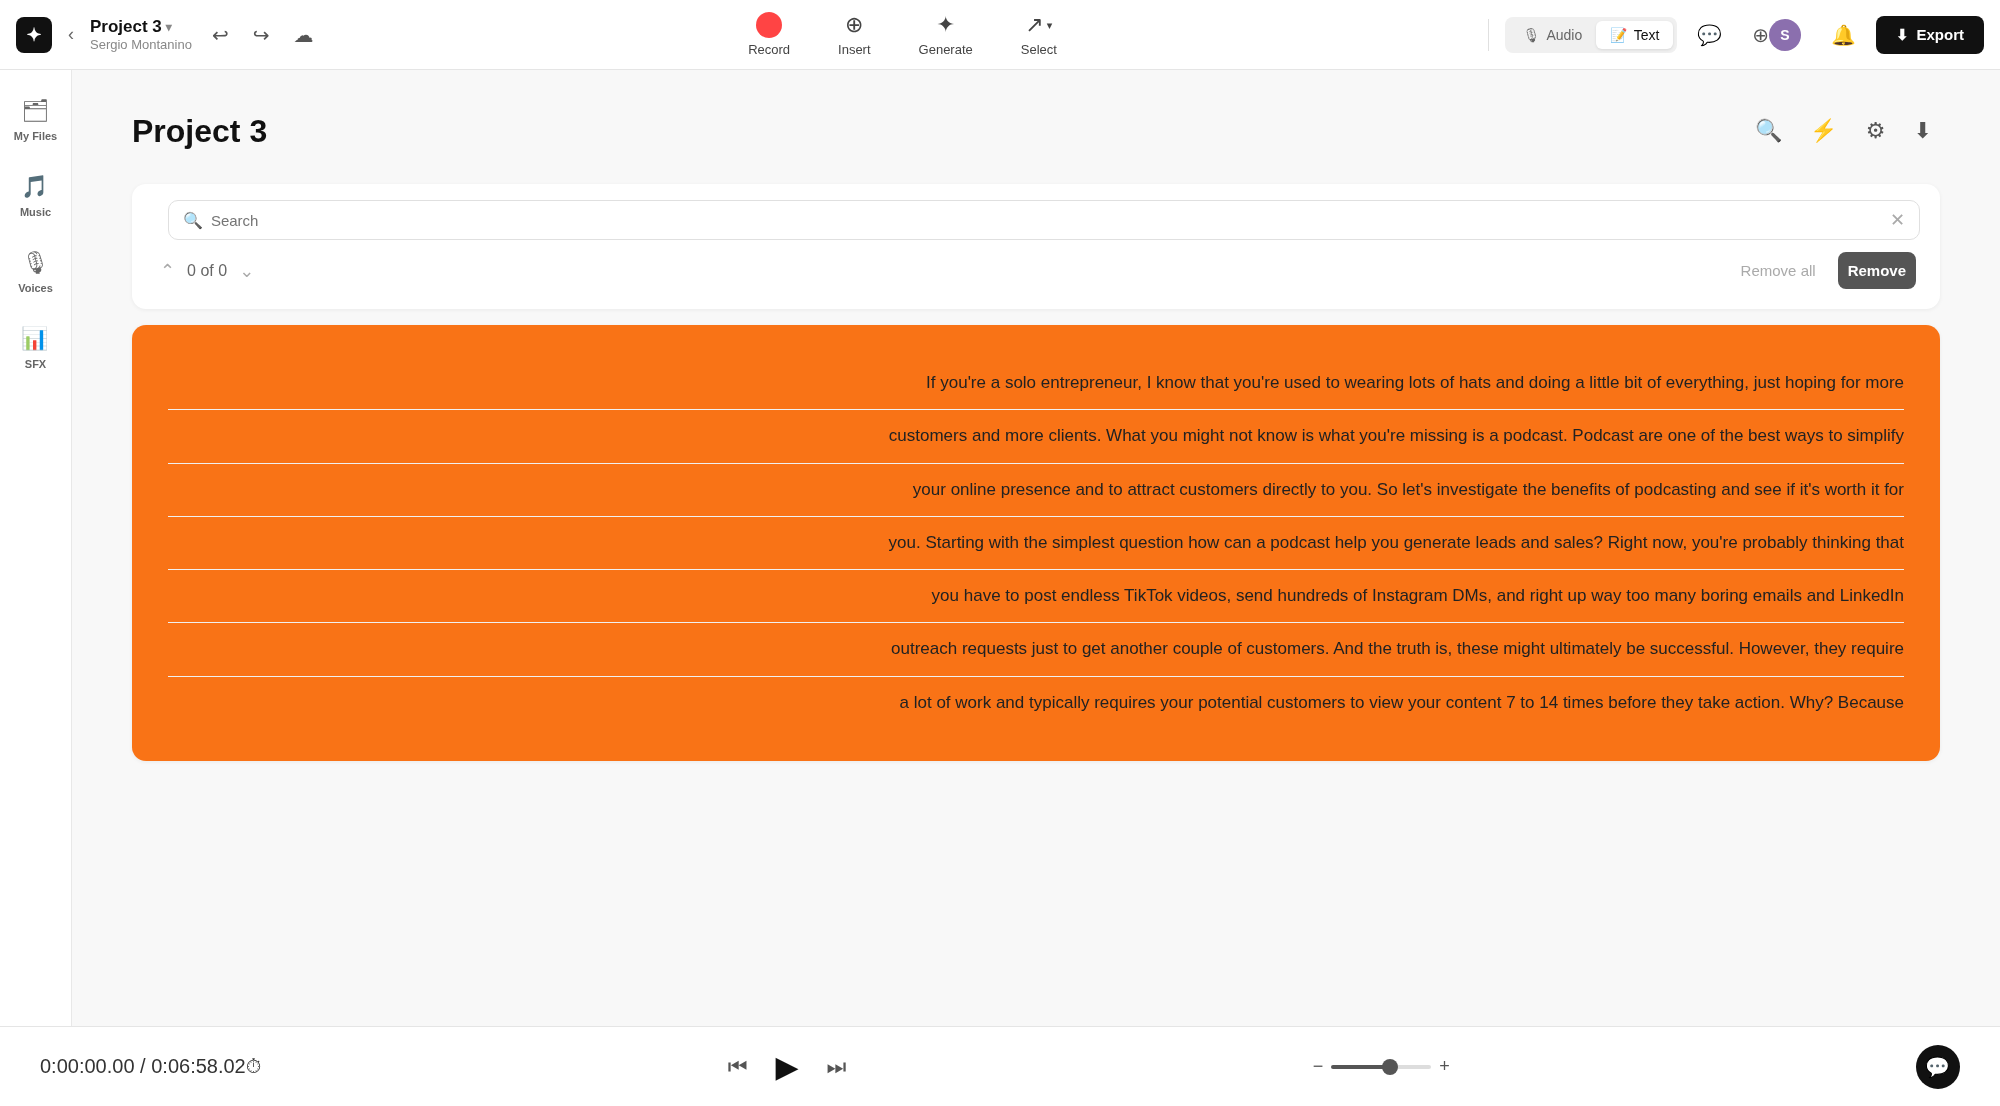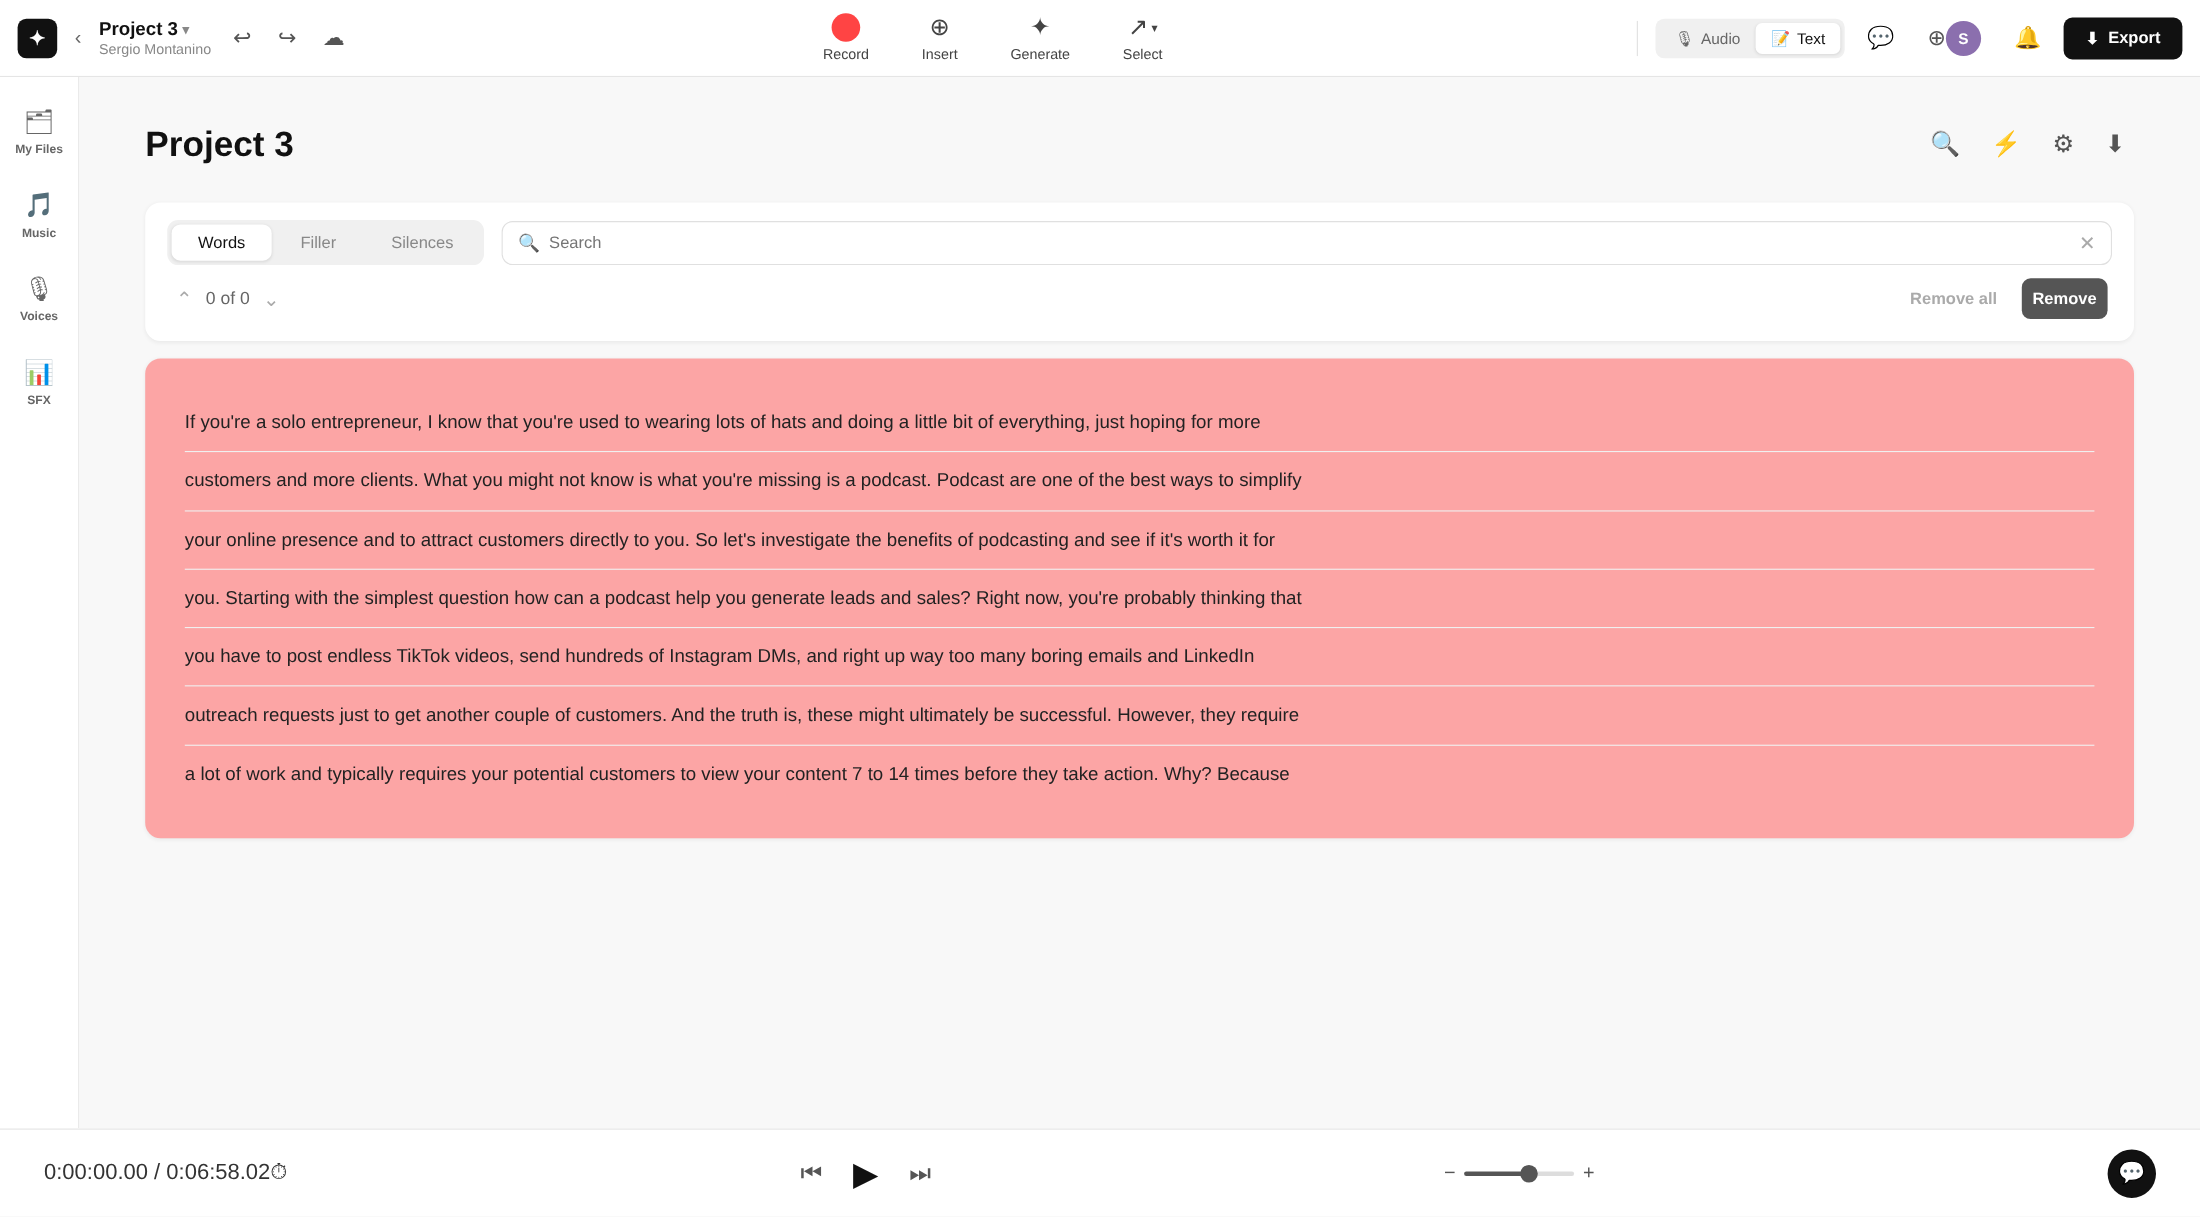--- a/index.html
+++ b/index.html
@@ -64,25 +64,25 @@
     .search-box { display: flex; align-items: center; flex: 1; margin-left: 16px; border: 1px solid #e0e0e0; border-radius: 10px; padding: 8px 14px; gap: 8px; background: #fff; }
     .search-input { border: none; outline: none; font-size: 15px; flex: 1; color: #333; background: transparent; }
     .search-clear { background: none; border: none; cursor: pointer; color: #aaa; font-size: 18px; }
 
     
     .result-row { display: flex; align-items: center; justify-content: space-between; padding: 12px 4px 4px; }
     .result-nav { display: flex; align-items: center; gap: 8px; }
     .nav-arrow { background: none; border: none; cursor: pointer; color: #aaa; font-size: 18px; padding: 4px; }
     .result-count { font-size: 16px; color: #666; }
     .result-actions { display: flex; align-items: center; gap: 10px; }
-    .remove-all-btn { background: none; border: none; cursor: pointer; color: #aaa; font-size: 15px; font-weight: 700; padding: 6px 12px; }
+    .remove-all-btn { background: none; border: none; cursor: pointer; color: #aaa; font-size: 15px; font-weight: 400; padding: 6px 12px; }
     .remove-btn { background: #555; color: #fff; border: none; border-radius: 8px; padding: 10px 10px; font-size: 15px; font-weight: 600; cursor: pointer; }
 
     
-    .transcript-area { background: #fca5a5; border-radius: 14px; padding: 32px 36px; box-shadow: 0 1px 4px rgba(0,0,0,0.06); line-height: 1.9; }
+    .transcript-area { background: #f97316; border-radius: 14px; padding: 32px 36px; box-shadow: 0 1px 4px rgba(0,0,0,0.06); line-height: 1.9; text-align: right; }
     .transcript-line { font-size: 17px; color: #222; padding: 10px 0; border-bottom: 1px solid #f0f0f0; }
     .transcript-line:last-child { border-bottom: none; }
 
     
     .playbar { height: 80px; background: #fff; border-top: 1px solid #e5e5e5; display: flex; align-items: center; justify-content: space-between; padding: 0 40px; flex-shrink: 0; }
     .playbar-time { font-size: 20px; color: #333; font-variant-numeric: tabular-nums; display: flex; align-items: center; gap: 0; }
     .playbar-controls { display: flex; align-items: center; gap: 28px; }
     .play-btn { background: none; border: none; cursor: pointer; font-size: 30px; color: #111; }
     .skip-btn { background: none; border: none; cursor: pointer; font-size: 22px; color: #555; }
     .playbar-volume { display: flex; align-items: center; gap: 8px; }
@@ -195,25 +195,20 @@
         <div class="header-actions">
           <button class="header-icon-btn">🔍</button>
           <button class="header-icon-btn">⚡</button>
           <button class="header-icon-btn">⚙</button>
           <button class="header-icon-btn">⬇</button>
         </div>
       </div>
 
       <div class="filter-bar">
         <div class="filter-top">
-          <div class="filter-tabs">
-            <button class="filter-tab active">Words</button>
-            <button class="filter-tab">Filler</button>
-            <button class="filter-tab">Silences</button>
-          </div>
           <div class="search-box">
             <span>🔍</span>
             <input class="search-input" type="text" placeholder="Search" style="">
             <button class="search-clear">✕</button>
           </div>
         </div>
         <div class="result-row">
           <div class="result-nav">
             <button class="nav-arrow">⌃</button>
             <span class="result-count">0 of 0</span>

